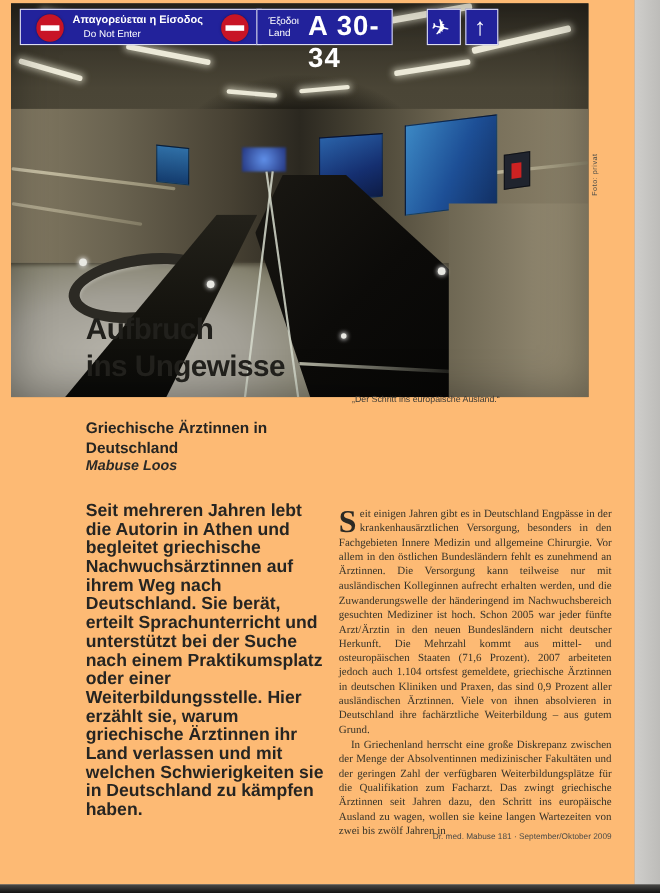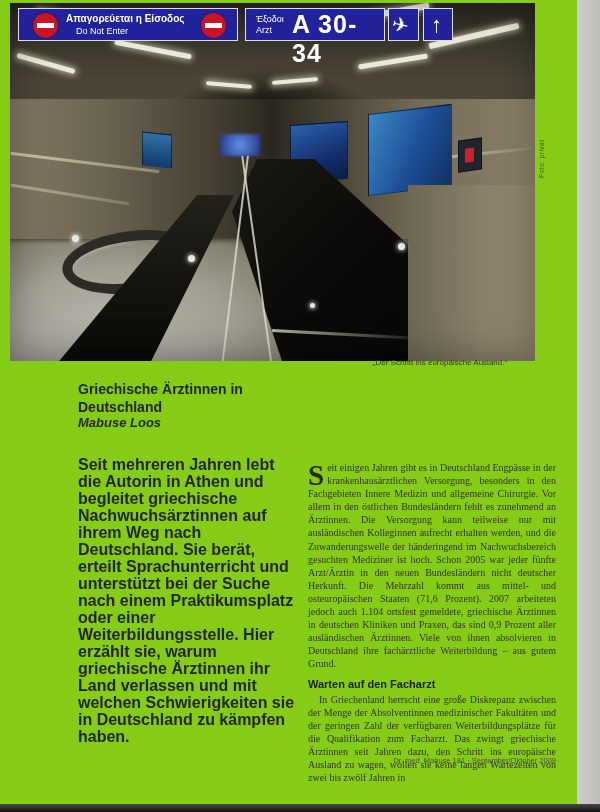--- a/index.html
+++ b/index.html
@@ -1,19 +1,19 @@
 <!DOCTYPE html>
 <html><head>
 <meta charset="utf-8">
 <style>
   * { margin:0; padding:0; box-sizing:border-box; }
   html,body { width:600px; height:812px; }
   body { background:#9b9b99; font-family:"Liberation Sans", sans-serif; position:relative; overflow:hidden; }
 
-  .page { position:absolute; left:0; top:0; width:577px; height:804px; background:#84cc16; }
+  .page { position:absolute; left:0; top:0; width:577px; height:804px; background:#fdba74; }
   .scan-right { position:absolute; left:577px; top:0; width:23px; height:804px; background:linear-gradient(90deg,#cfcecb,#bdbcb9); }
   .scan-bottom { position:absolute; left:0; top:804px; width:600px; height:8px; background:linear-gradient(180deg,#4a4a48,#111); }
 
   
   .photo { position:absolute; left:10px; top:3px; width:525px; height:358px; overflow:hidden; background:#4d4839; }
   .ph-base { position:absolute; inset:0;
     background:linear-gradient(180deg,#26231c 0%,#383427 14%,#534d3c 30%,#6bednone 0,#6b6450 46%,#7b7360 58%,#6f6754 72%,#575140 88%,#454032 100%); }
   .ph-ceiling { position:absolute; left:0; top:0; width:525px; height:140px;
     background:radial-gradient(ellipse 160px 110px at 50% 105%, #060604 0%, #15130e 40%, rgba(70,66,52,0) 75%),
                linear-gradient(180deg,#2a271f 0%,#4a4536 55%,rgba(90,84,66,0) 100%); }
@@ -55,40 +55,40 @@
   .lane { position:absolute; width:2px; background:#d6dacd; opacity:.85; }
   .laneA { left:224px; top:152px; height:212px; transform:rotate(7deg); }
   .laneB { left:246px; top:152px; height:212px; transform:rotate(-8deg); }
   .floorR { position:absolute; left:398px; top:182px; width:127px; height:176px;
     background:linear-gradient(90deg,#6e6753 0%,#8a816a 60%,#93896f 100%); }
   .ph-vig { position:absolute; inset:0; box-shadow:inset 0 0 40px rgba(0,0,0,.35); }
 
   
   .sign-panel { position:absolute; background:#22229b; border:1px solid rgba(255,255,255,.85); }
   .p-noentry { left:8px; top:5px; width:220px; height:33px; }
-  .p-gates   { left:235px; top:5px; width:140px; height:33px; }
+  .p-gates   { left:223px; top:5px; width:124px; height:33px; }
   .p-plane   { left:378px; top:5px; width:31px; height:33px; }
   .p-arrow   { left:413px; top:5px; width:30px; height:33px; }
   .noentry-ic { position:absolute; top:4px; width:25px; height:25px; border-radius:50%; background:#c81426; box-shadow:0 0 2px rgba(0,0,0,.5); }
   .noentry-ic::after { content:""; position:absolute; left:4px; top:10px; width:17px; height:5px; background:#fff; }
   .ne-left { left:14px; } .ne-right { left:182px; }
   .ne-text { position:absolute; left:47px; top:4px; color:#fff; line-height:12px; }
   .ne-gr { font-size:10px; font-weight:bold; }
   .ne-en { font-size:9px;padding-left:10px; }
   .gates-lbls { position:absolute; left:10px; top:5px; color:#fff; line-height:11px; font-size:9px; }
   .gates-num { position:absolute; left:46px; top:1px; color:#fff; font-size:25px; font-weight:bold; letter-spacing:1px; }
   .plane-ic { position:absolute; left:3px; top:4px; color:#fff; font-size:20px; transform:rotate(12deg); }
   .arrow-ic { position:absolute; left:7px; top:3px; color:#fff; font-size:22px; font-weight:bold; }
 
   
   .credit { position:absolute; left:538px; top:178px; width:118px; font-size:6.5px; color:#4c4c48; letter-spacing:.5px;
     transform:rotate(-90deg); transform-origin:0 0; }
   .title { position:absolute; left:78px; top:282px; font-size:27px; font-weight:bold; color:#21201c; line-height:34px; letter-spacing:-.5px; z-index:5; }
   .subtitle { position:absolute; left:78px; top:380px; width:210px; font-size:14px; font-weight:bold; color:#262522; line-height:18px; }
-  .caption { position:absolute; left:320px; top:358px; width:240px; text-align:center; font-size:8px; color:#3a3a36; }
+  .caption { position:absolute; left:320px; top:358px; width:240px; text-align:left; font-size:8px; color:#3a3a36; }
   .author { position:absolute; left:78px; top:415px; font-size:13px; font-weight:bold; font-style:italic; color:#2b2a27; }
   .intro { position:absolute; left:78px; top:456px; width:222px; font-size:16px; font-weight:bold; color:#262522; line-height:17px; }
   .colright { position:absolute; left:308px; top:461px; width:248px; color:#363329; }
   .colright p { font-family:"Liberation Serif", serif; font-size:10px; line-height:13.1px; text-align:justify; }
   .dropcap { float:left; font-family:"Liberation Serif", serif; font-size:29px; line-height:24px; font-weight:bold; padding:2px 3px 0 0; color:#2c2a24; }
   .colright h2 { font-size:11px; font-weight:bold; color:#1e1d1a; margin:7px 0 3px 0; font-family:"Liberation Sans", sans-serif; }
   .p2 { text-indent:11px; }
   .footer { position:absolute; left:308px; top:756px; width:248px; text-align:right; font-size:7.5px; color:#4a4a46; }
 </style>
 </head>
@@ -136,43 +136,46 @@
       <div class="noentry-ic ne-left"></div>
       <div class="ne-text">
         <div class="ne-gr">Απαγορεύεται η Είσοδος</div>
         <div class="ne-en">Do Not Enter</div>
       </div>
       <div class="noentry-ic ne-right"></div>
     </div>
     <div class="sign-panel p-gates">
       <div class="gates-lbls">
         <div>Έξοδοι</div>
-        <div>Arzt</div>
+        <div>Land</div>
       </div>
       <div class="gates-num">A 30-34</div>
     </div>
     <div class="sign-panel p-plane">
       <div class="plane-ic">✈</div>
     </div>
     <div class="sign-panel p-arrow">
       <div class="arrow-ic">↑</div>
     </div>
   </div>
 
   <div class="credit">Foto: privat</div>
 
+  <div class="title">
+    <div>Aufbruch</div>
+    <div>ins Ungewisse</div>
+  </div>
   <div class="subtitle">Griechische Ärztinnen in Deutschland</div>
   <div class="caption">„Der Schritt ins europäische Ausland.“</div>
   <div class="author">Mabuse Loos</div>
 
   <div class="intro">Seit mehreren Jahren lebt die Autorin in Athen und begleitet griechische Nachwuchsärztinnen auf ihrem Weg nach Deutschland. Sie berät, erteilt Sprachunterricht und unterstützt bei der Suche nach einem Praktikumsplatz oder einer Weiterbildungsstelle. Hier erzählt sie, warum griechische Ärztinnen ihr Land verlassen und mit welchen Schwierigkeiten sie in Deutschland zu kämpfen haben.</div>
 
   <div class="colright">
     <p><span class="dropcap">S</span><span>eit einigen Jahren gibt es in Deutschland Engpässe in der krankenhausärztlichen Versorgung, besonders in den Fachgebieten Innere Medizin und allgemeine Chirurgie. Vor allem in den östlichen Bundesländern fehlt es zunehmend an Ärztinnen. Die Versorgung kann teilweise nur mit ausländischen Kolleginnen aufrecht erhalten werden, und die Zuwanderungswelle der händeringend im Nachwuchsbereich gesuchten Mediziner ist hoch. Schon 2005 war jeder fünfte Arzt/Ärztin in den neuen Bundesländern nicht deutscher Herkunft. Die Mehrzahl kommt aus mittel- und osteuropäischen Staaten (71,6 Prozent). 2007 arbeiteten jedoch auch 1.104 ortsfest gemeldete, griechische Ärztinnen in deutschen Kliniken und Praxen, das sind 0,9 Prozent aller ausländischen Ärztinnen. Viele von ihnen absolvieren in Deutschland ihre fachärztliche Weiterbildung – aus gutem Grund.</span></p>
-    <h2>Warten auf den Facharzt</h2>
     <p class="p2">In Griechenland herrscht eine große Diskrepanz zwischen der Menge der Absolventinnen medizinischer Fakultäten und der geringen Zahl der verfügbaren Weiterbildungsplätze für die Qualifikation zum Facharzt. Das zwingt griechische Ärztinnen seit Jahren dazu, den Schritt ins europäische Ausland zu wagen, wollen sie keine langen Wartezeiten von zwei bis zwölf Jahren in</p>
   </div>
 
   <div class="footer">Dr. med. Mabuse 181 · September/Oktober 2009</div>
 </div>
 
 <div class="scan-right"></div>
 <div class="scan-bottom"></div>
 
 </body></html>

